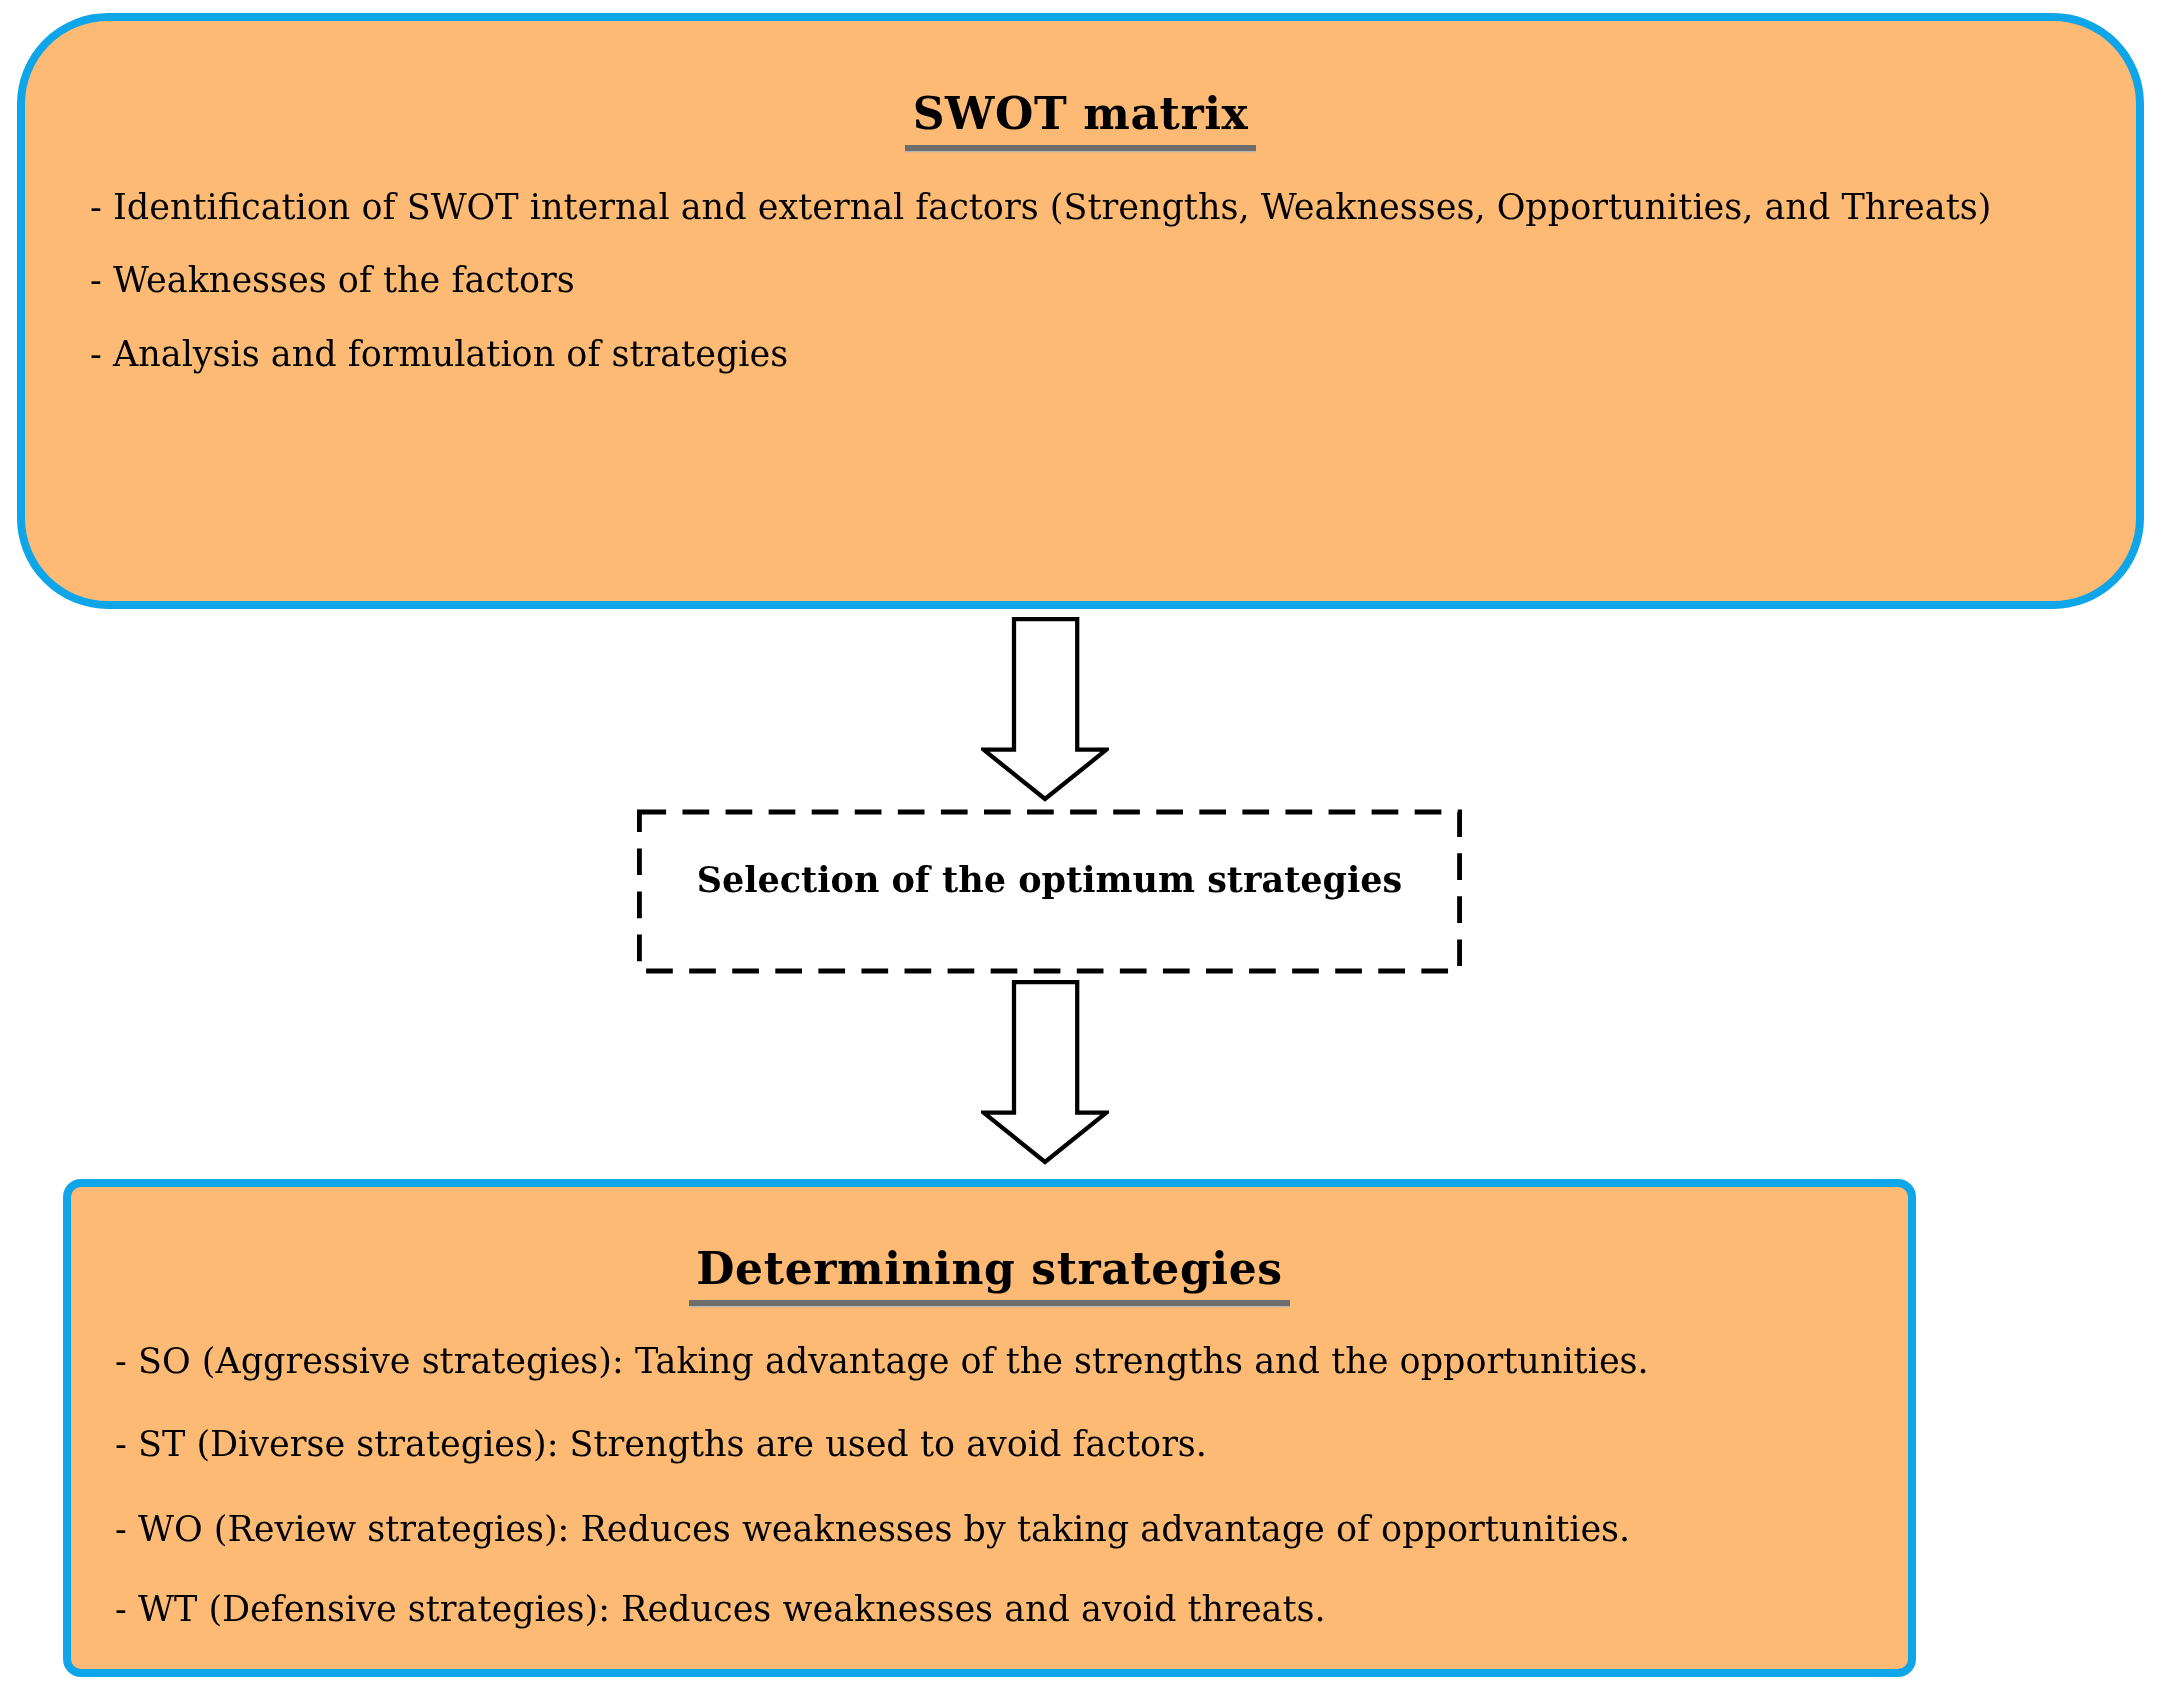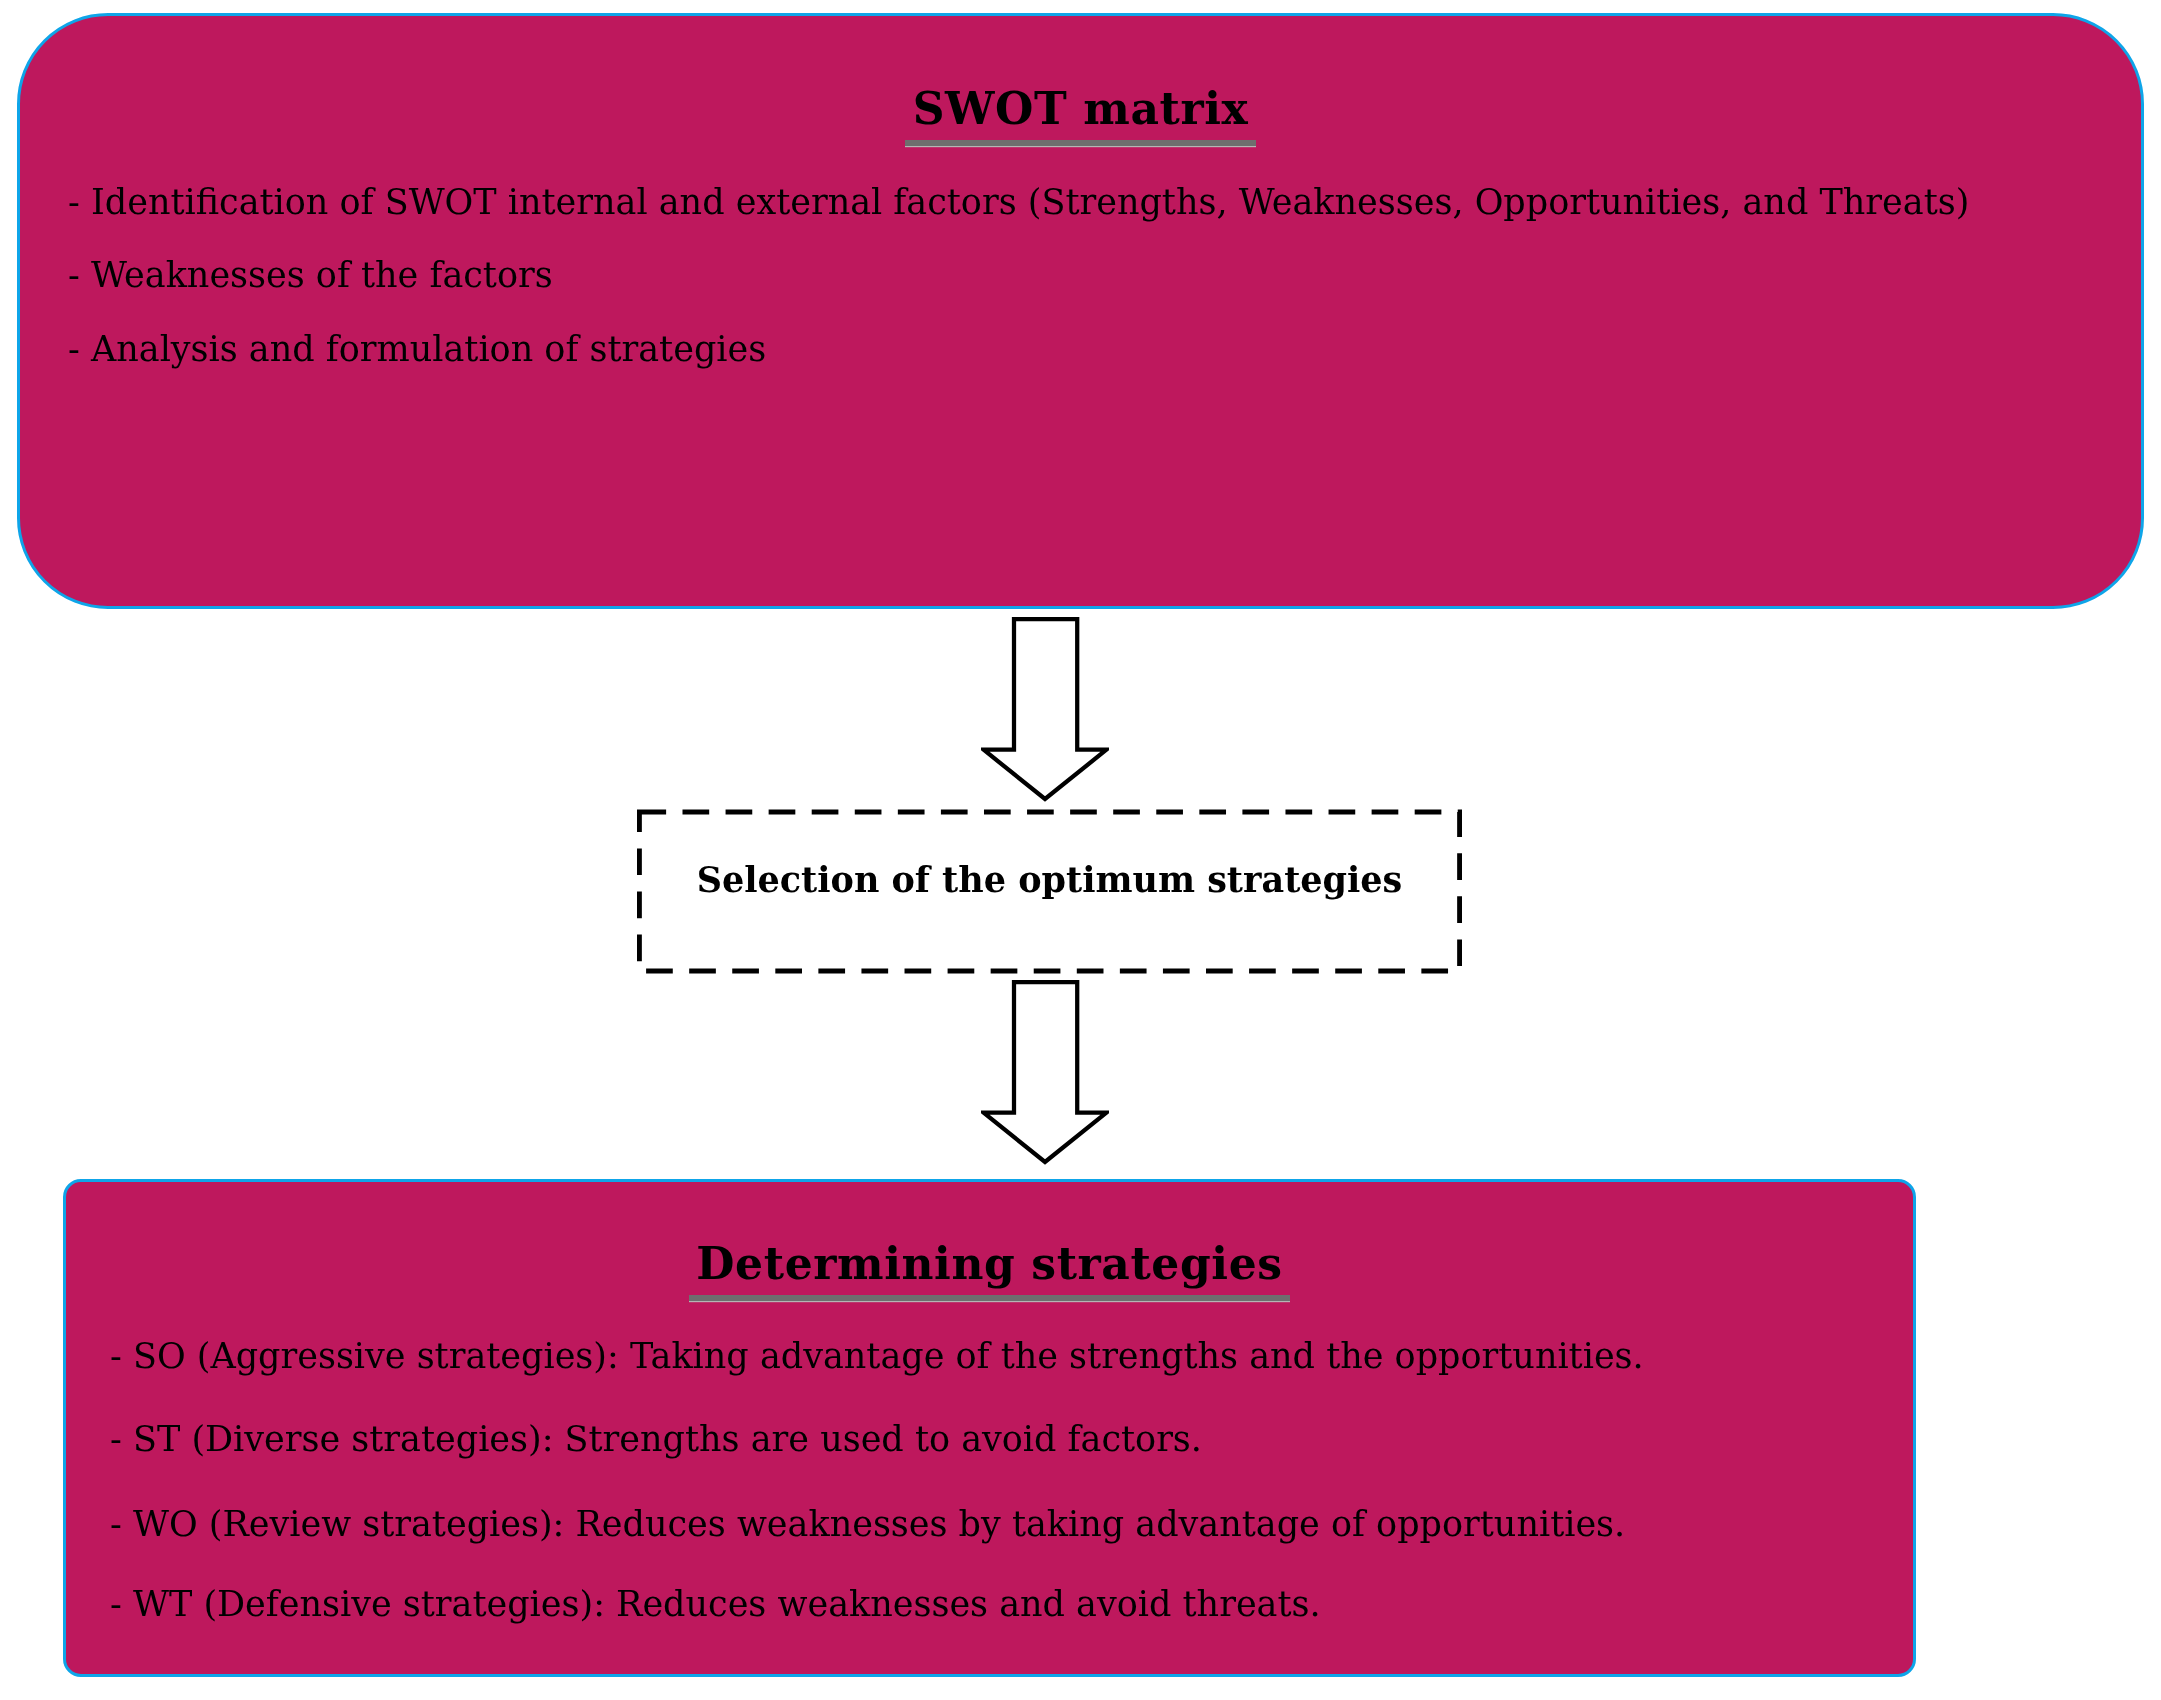--- a/index.html
+++ b/index.html
@@ -8,22 +8,22 @@
     position: relative;
     width: 2161px;
     height: 1700px;
     font-family: "DejaVu Serif", "Liberation Serif", serif;
     color: #000000;
     overflow: hidden;
   }
 
   .rounded-box {
     position: absolute;
-    border: 3px solid #0ea5e9;
-    background: #be185d;
+    border: 8px solid #0ea5e9;
+    background: #fdba74;
     padding-left: 20px;
   }
 
   #top-box {
     left: 17px;
     top: 13.4px;
     width: 2127px;
     height: 596px;
     border-radius: 91px;
   }
@@ -56,21 +56,21 @@
     box-shadow: 0 1.2px 0 #b5b5b5;
   }
 
   .bullet {
     position: absolute;
     font-size: 35px;
     line-height: 1.25;
     white-space: nowrap;
     letter-spacing: 0px;
   }
-  #top-box .bullet { left: 48px; }
+  #top-box .bullet { left: 65px; }
   #top-box .bullet.b0 { top: 165px; }
   #top-box .bullet.b1 { top: 238px; }
   #top-box .bullet.b2 { top: 312px; }
   #top-box .bullet.b3 { top: 385px; }
 
   #bottom-box .bullet { left: 44px; }
   #bottom-box .bullet.b0 { top: 153px; }
   #bottom-box .bullet.b1 { top: 236px; }
   #bottom-box .bullet.b2 { top: 321px; }
   #bottom-box .bullet.b3 { top: 401px; }

